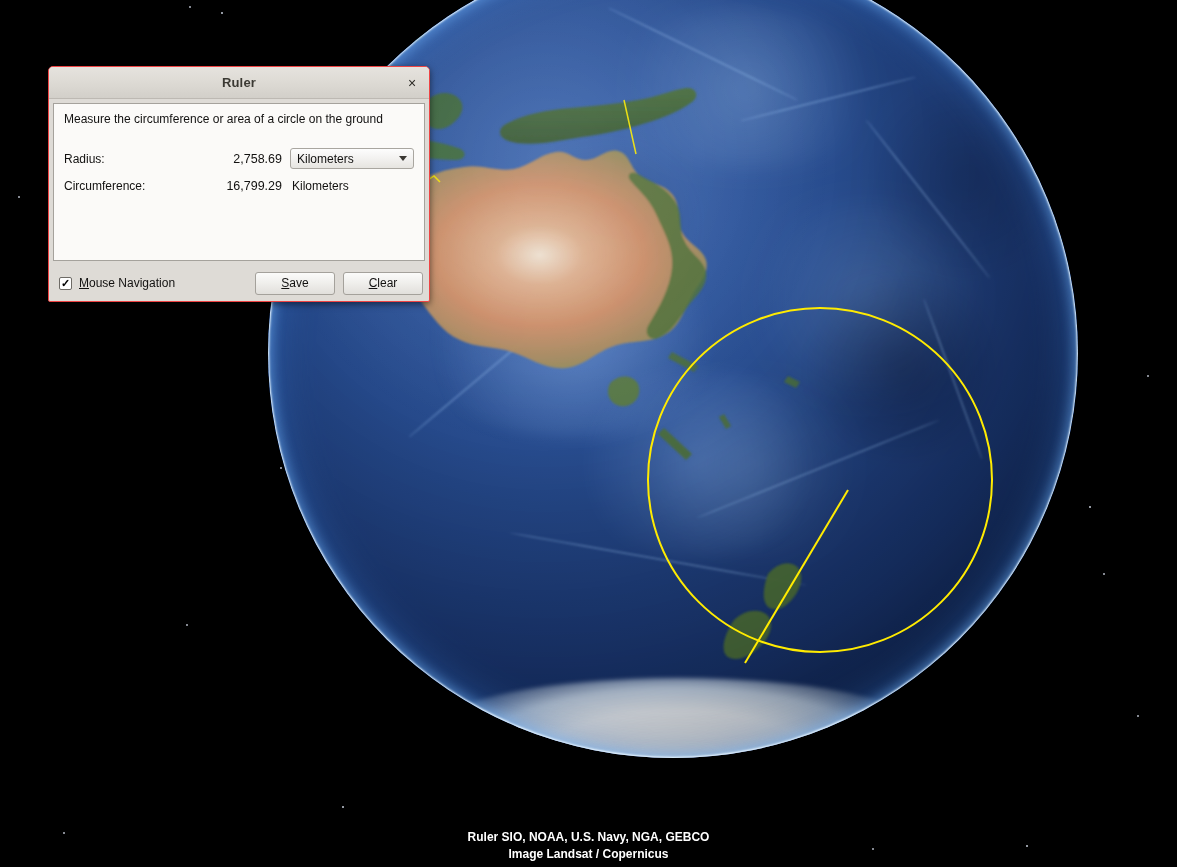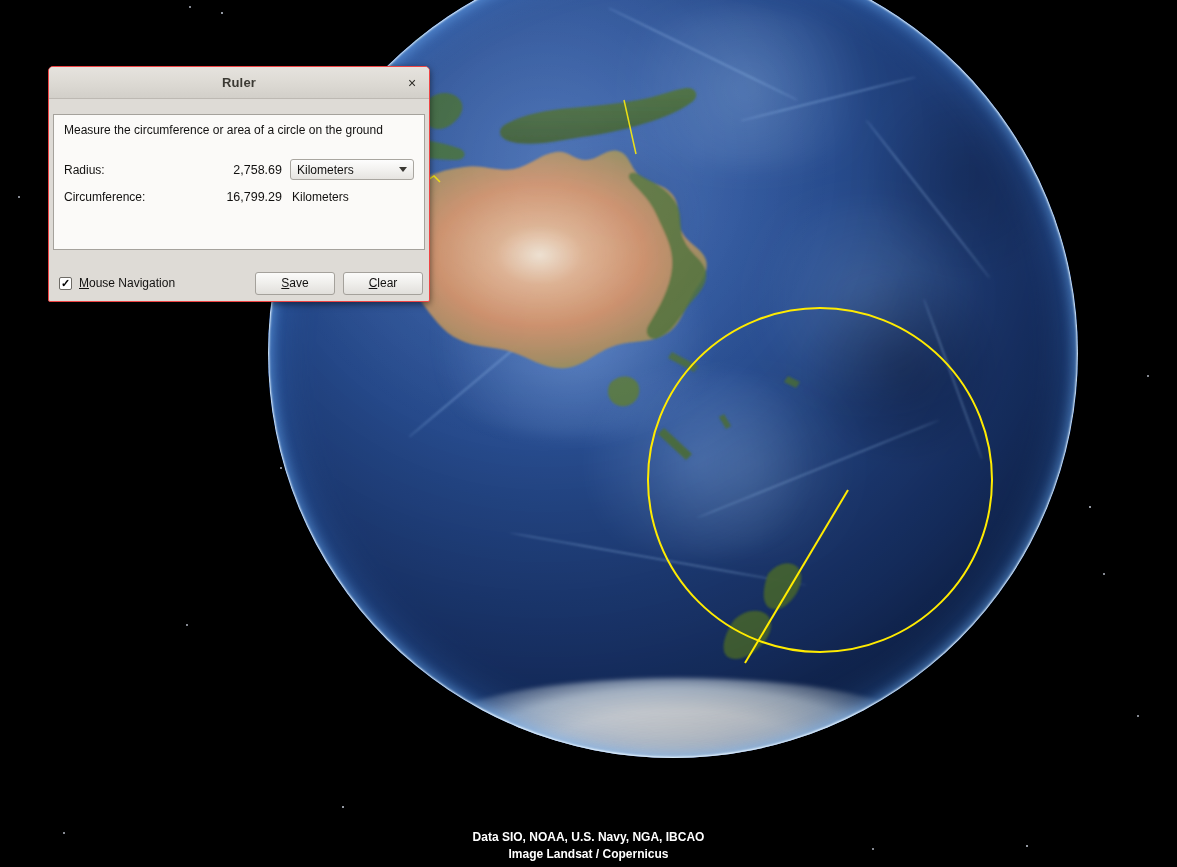--- a/index.html
+++ b/index.html
@@ -196,21 +196,21 @@
     background: #fbfaf8;
     border-color: #a5a29c;
     color: #000;
     font-size: 12.5px;
     padding: 0 11px;
   }
 
   
   #panel {
     flex: 1 1 auto;
-    margin: 15px 4px;
+    margin: 4px 4px;
     background: #fbfaf8;
     border: 1px solid #a5a29c;
     padding: 8px 10px 8px 10px;
     position: relative;
     z-index: 1;
   }
   #desc {
     font-size: 12px;
     color: #121110;
     margin-bottom: 20px;
@@ -495,17 +495,17 @@
           <span>ave</span>
         </div>
       <div class="dlgbtn">
           <u>C</u>
           <span>lear</span>
         </div>
     </div>
   </div>
 
   <div id="attribution">
-    <div>Data SIO, NOAA, U.S. Navy, NGA, IBCAO</div>
+    <div>Ruler SIO, NOAA, U.S. Navy, NGA, GEBCO</div>
     <div>Image Landsat / Copernicus</div>
   </div>
 
 </div>
 
 </body></html>

